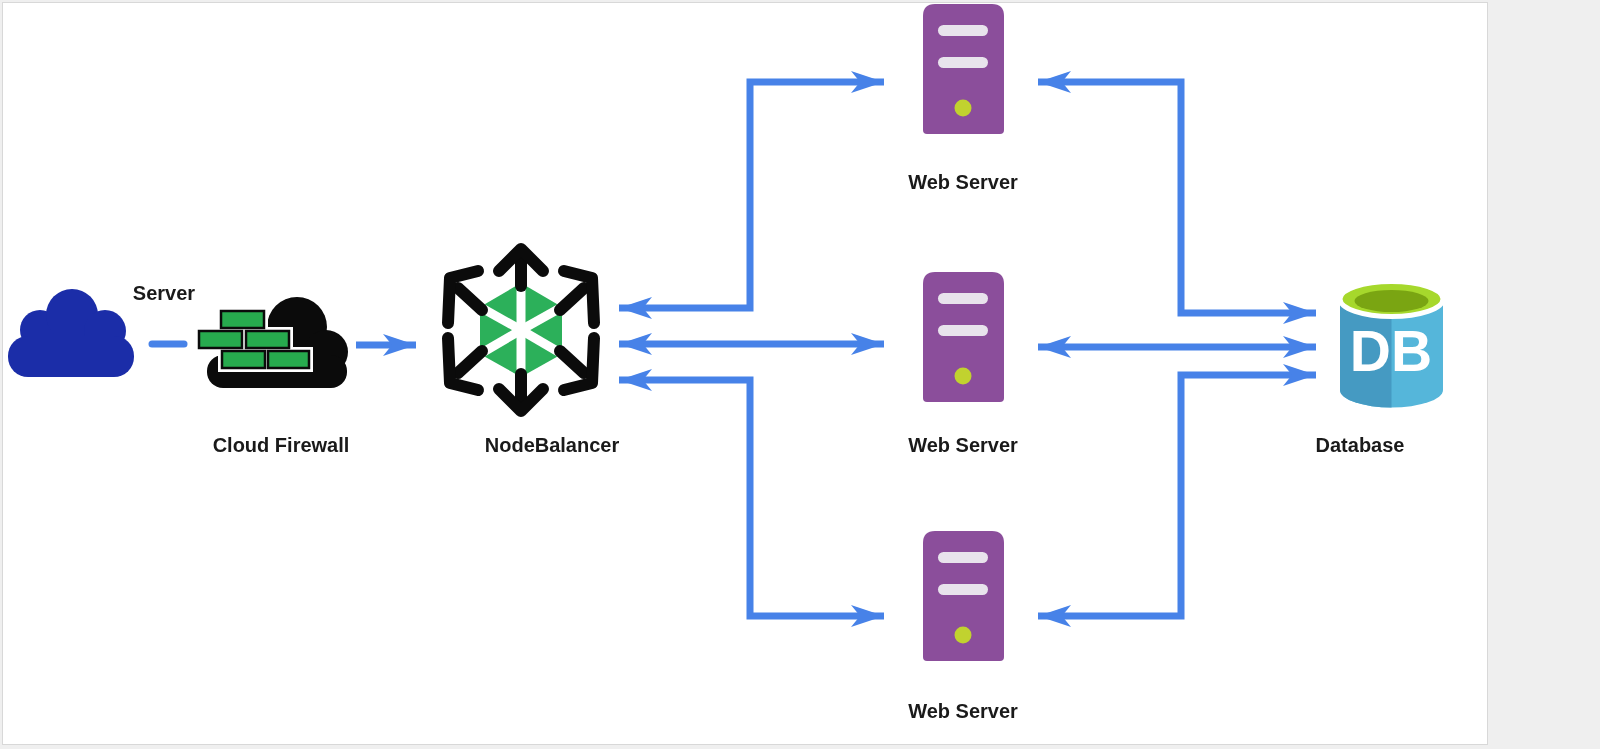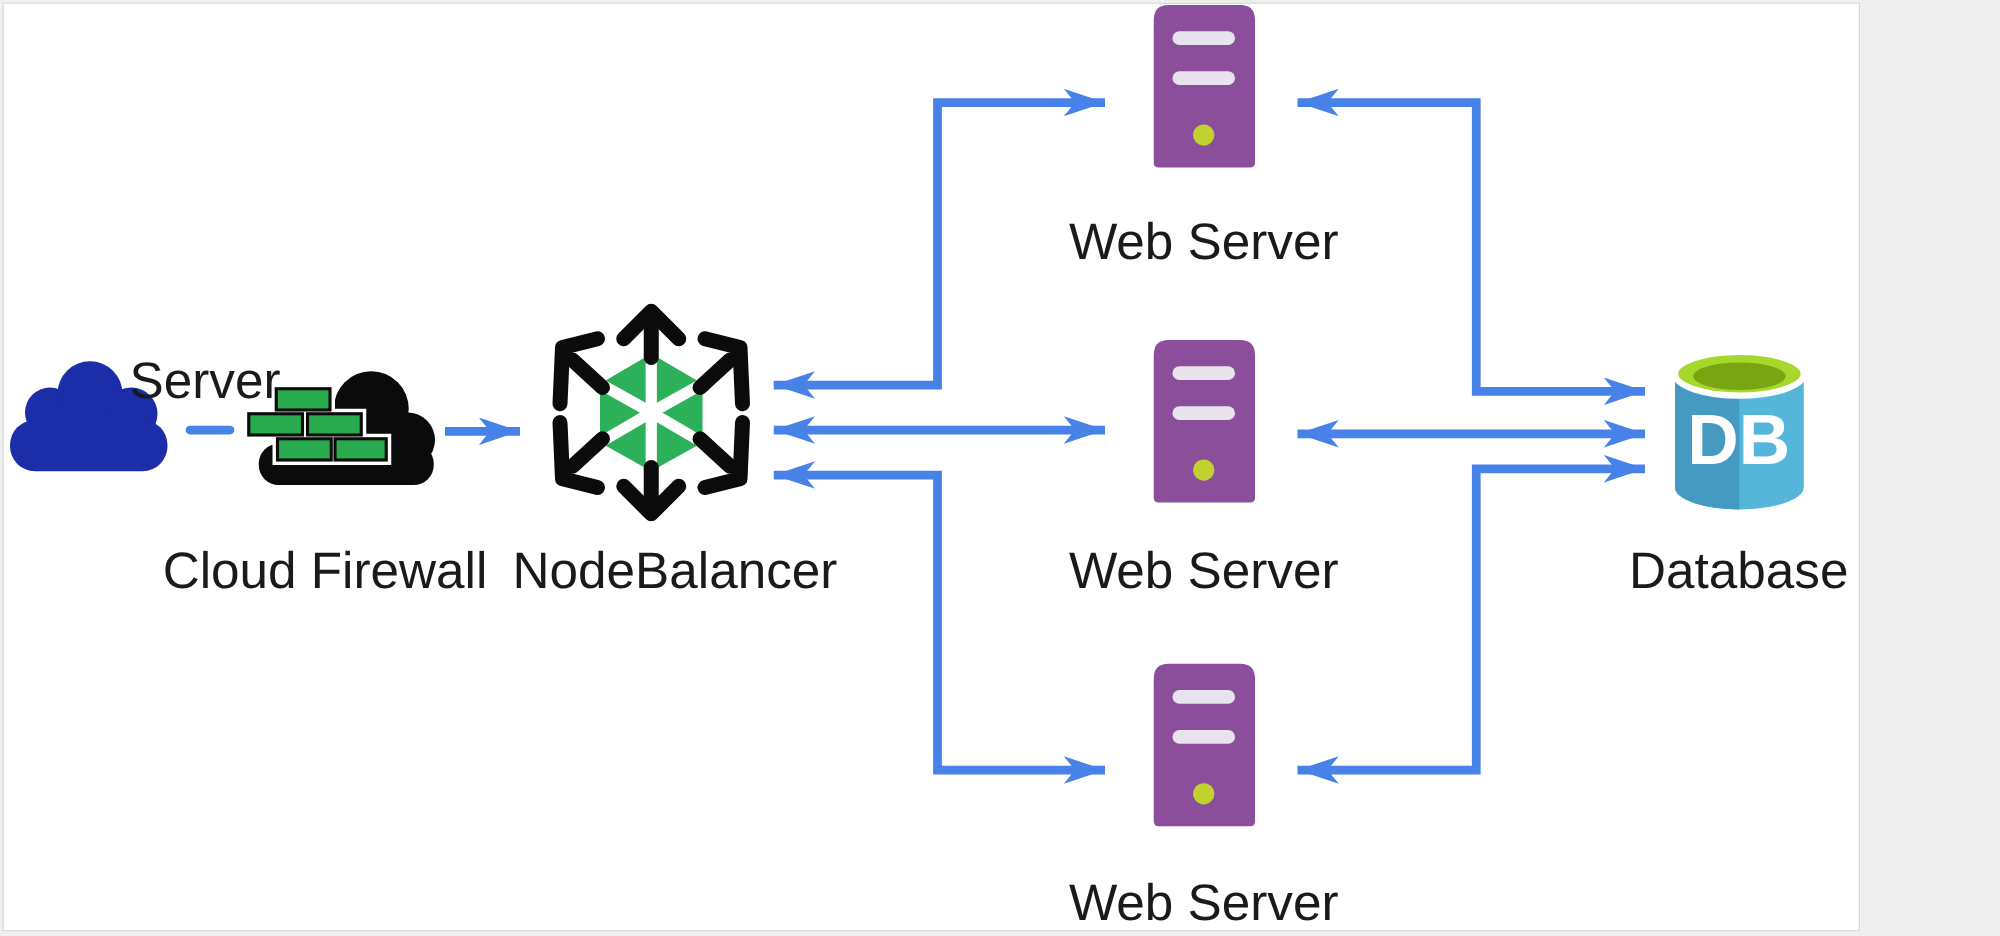--- a/index.html
+++ b/index.html
@@ -8,21 +8,21 @@
     background:#efefef;
     font-family:"Liberation Sans","DejaVu Sans",sans-serif;
   }
   .canvas{
     position:absolute;left:2px;top:2px;width:1486px;height:743px;
     background:#ffffff;border:1px solid #d8d8d8;box-sizing:border-box;
   }
   svg.layer{position:absolute;left:0;top:0;}
   .node-label{
     position:absolute;transform:translateX(-50%);
-    font-size:41px;line-height:1.1;color:#1a1a1a;white-space:nowrap;
+    font-size:20px;line-height:1.1;color:#1a1a1a;white-space:nowrap;font-weight:bold;
   }
 </style>
 </head>
 <body>
 
 <div class="canvas"></div>
 
 <svg class="layer" width="1600" height="749" viewBox="0 0 1600 749">
   <defs>
     <marker id="ah" viewBox="0 0 34 22" refX="33" refY="11" markerWidth="34" markerHeight="22" markerUnits="userSpaceOnUse" orient="auto-start-reverse">
@@ -118,23 +118,23 @@
     <path d="M1340 299 V390 A51.5 17.5 0 0 0 1443 390 V299 Z" fill="#55b6da"></path>
     <path d="M1340 299 V390 A51.5 17.5 0 0 0 1391.5 407.5 V299 Z" fill="#459ac2"></path>
     <ellipse cx="1391.5" cy="299" rx="51.5" ry="17.5" fill="#a6d82c" stroke="#ffffff" stroke-width="5"></ellipse>
     <ellipse cx="1391.5" cy="301" rx="37" ry="11" fill="#7aa512"></ellipse>
     <text x="1391" y="371" text-anchor="middle" font-size="57" font-weight="bold" fill="#ffffff" font-family="Liberation Sans, DejaVu Sans, sans-serif">DB</text>
   </g>
 </svg>
 
 <div class="node-label" style="left:164px;top:282px">Server</div>
 
-<div class="node-label" style="left:260px;top:434px">Cloud Firewall</div>
+<div class="node-label" style="left:281px;top:434px">Cloud Firewall</div>
 
-<div class="node-label" style="left:540px;top:434px">NodeBalancer</div>
+<div class="node-label" style="left:552px;top:434px">NodeBalancer</div>
 
 <div class="node-label" style="left:963px;top:171px">Web Server</div>
 
 <div class="node-label" style="left:963px;top:434px">Web Server</div>
 
 <div class="node-label" style="left:963px;top:700px">Web Server</div>
 
-<div class="node-label" style="left:1391px;top:434px">Database</div>
+<div class="node-label" style="left:1360px;top:434px">Database</div>
 
 </body></html>

